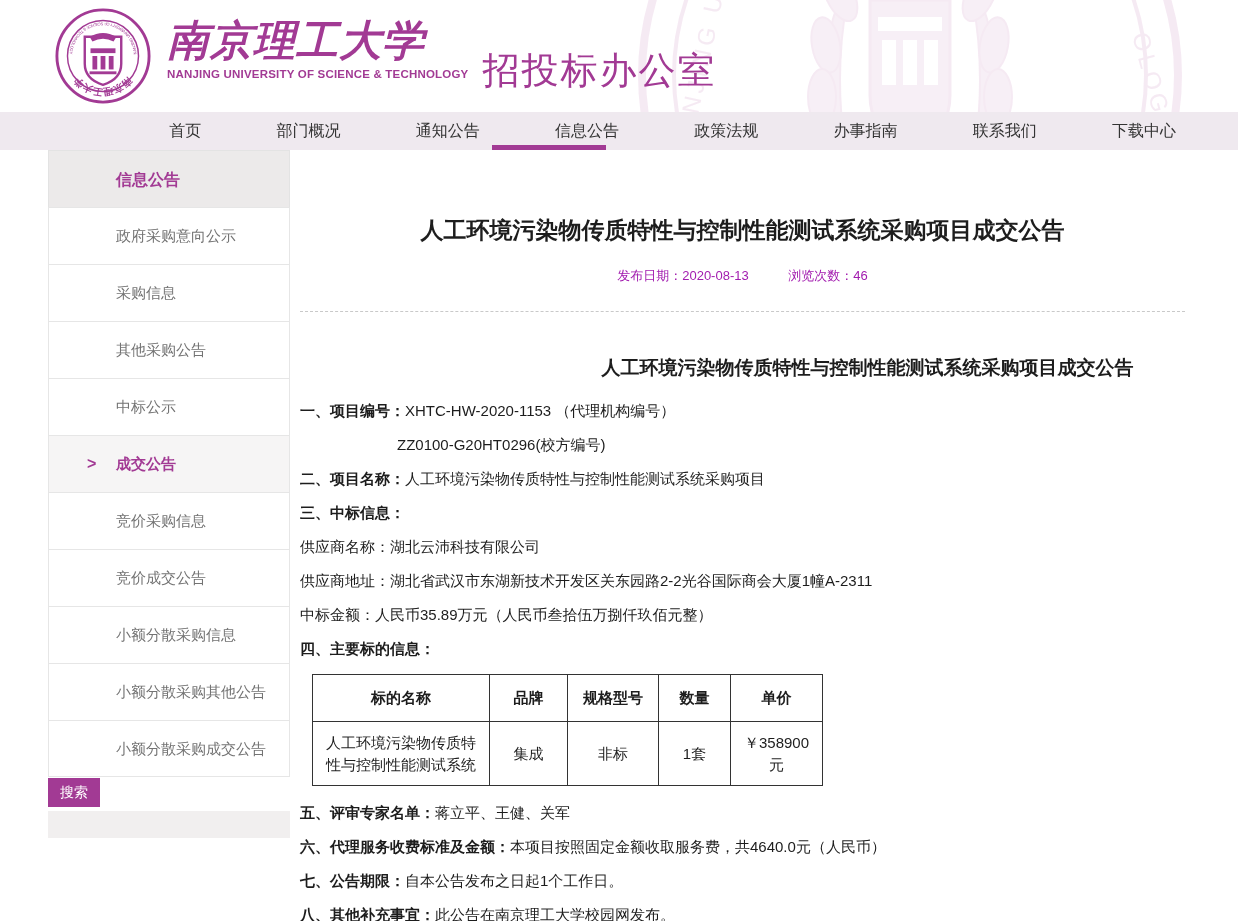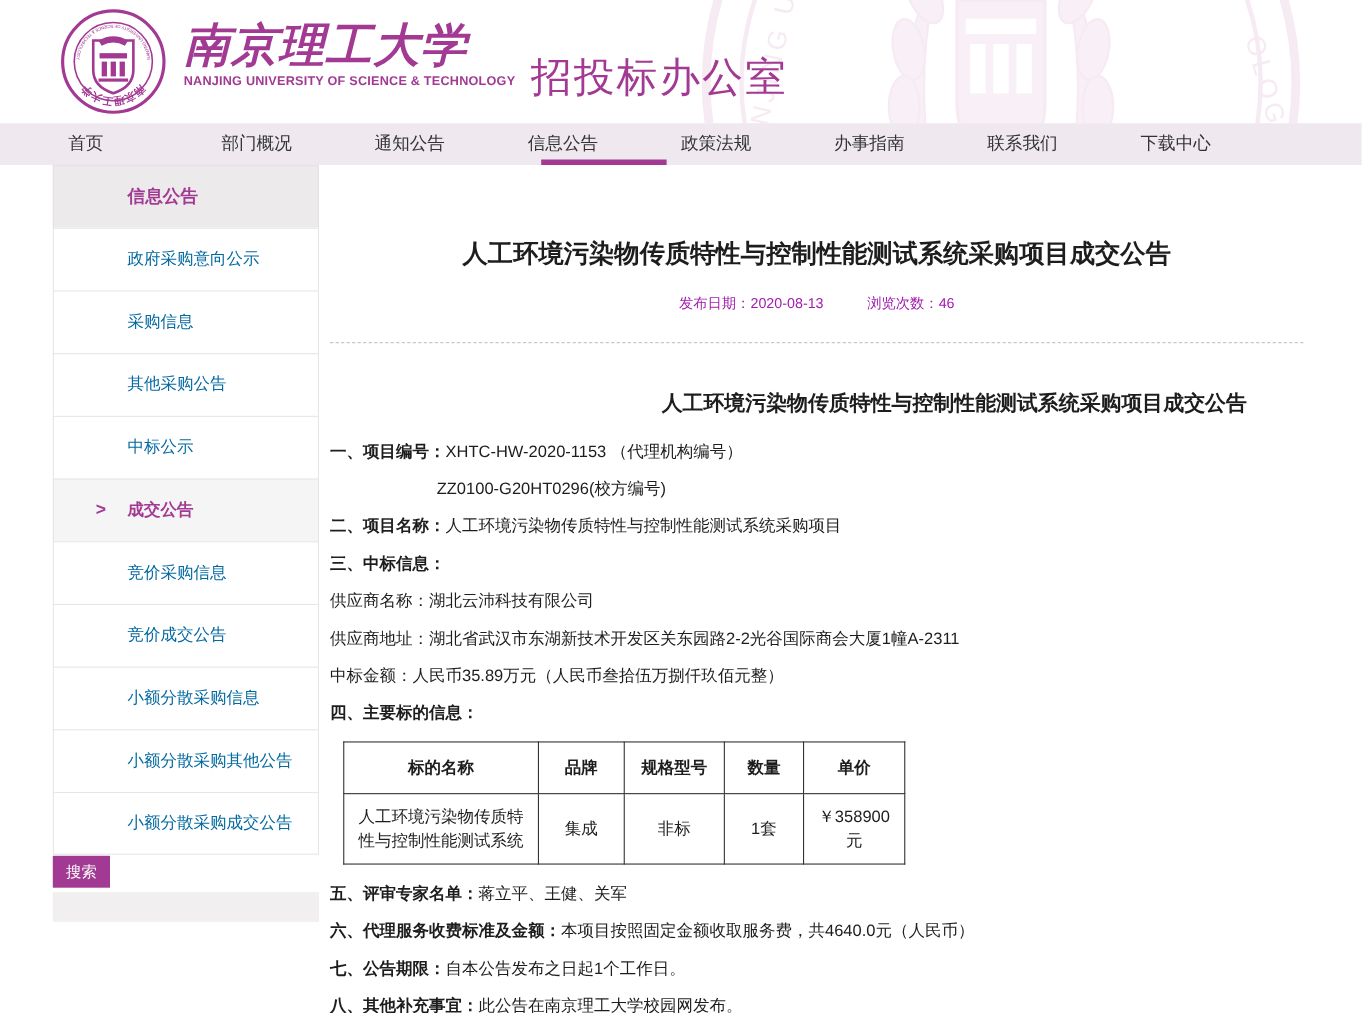--- a/index.html
+++ b/index.html
@@ -20,34 +20,34 @@
   .uni-block{margin-left:16px;padding-top:8px;}
   .uni-cn{font-size:42px;font-weight:700;font-style:italic;color:var(--purple);
     letter-spacing:1px;line-height:50px;white-space:nowrap;}
   .uni-en{font-size:11.5px;font-weight:700;color:var(--purple);letter-spacing:.2px;
     margin-top:2px;white-space:nowrap;}
   .office-title{margin-left:14px;padding-top:38px;font-size:37px;color:var(--purple);
     white-space:nowrap;letter-spacing:2px;}
 
   
   .main-nav{display:flex;height:38px;background:var(--nav-bg);padding:0 62px;position:relative;z-index:3;}
-  .nav-item{flex:1;text-align:left;line-height:38px;font-size:16px;color:#333;
+  .nav-item{flex:1;text-align:right;line-height:38px;font-size:16px;color:#333;
     cursor:pointer;position:relative;white-space:nowrap;}
   .nav-item.active::after{content:"";position:absolute;left:50%;transform:translateX(-50%);
     bottom:0;width:114px;height:5px;background:var(--purple);}
 
   
   .body-row{display:flex;align-items:flex-start;}
 
   
   .sidebar{margin-left:48px;width:242px;flex:0 0 auto;}
   .side-header{height:57px;line-height:57px;background:#eceaea;color:var(--purple);
     font-size:16px;font-weight:700;padding-left:67px;border:1px solid #e3e3e3;border-bottom:none;}
   .side-list{list-style:none;}
-  .side-item{height:57px;line-height:56px;background:#fff;font-size:15px;color:#0369a1;
+  .side-item{height:57px;line-height:56px;background:#fff;font-size:15px;color:#737373;
     padding-left:67px;border:1px solid #e6e6e6;border-bottom:none;cursor:pointer;position:relative;
     white-space:nowrap;}
   .side-list .side-item:last-child{border-bottom:1px solid #e6e6e6;}
   .side-item.active{background:#f6f5f5;color:var(--purple);font-weight:700;}
   .side-item .chev{display:none;}
   .side-item.active .chev{display:block;position:absolute;left:38px;top:0;height:56px;
     line-height:56px;color:var(--purple);font-size:16px;font-weight:700;}
   .search-row{display:flex;margin-top:1px;height:29px;}
   .search-box{flex:1;display:flex;align-items:center;border:1px solid var(--purple);background:#fff;}
   .search-box svg{margin:0 6px 0 8px;flex:0 0 auto;}

